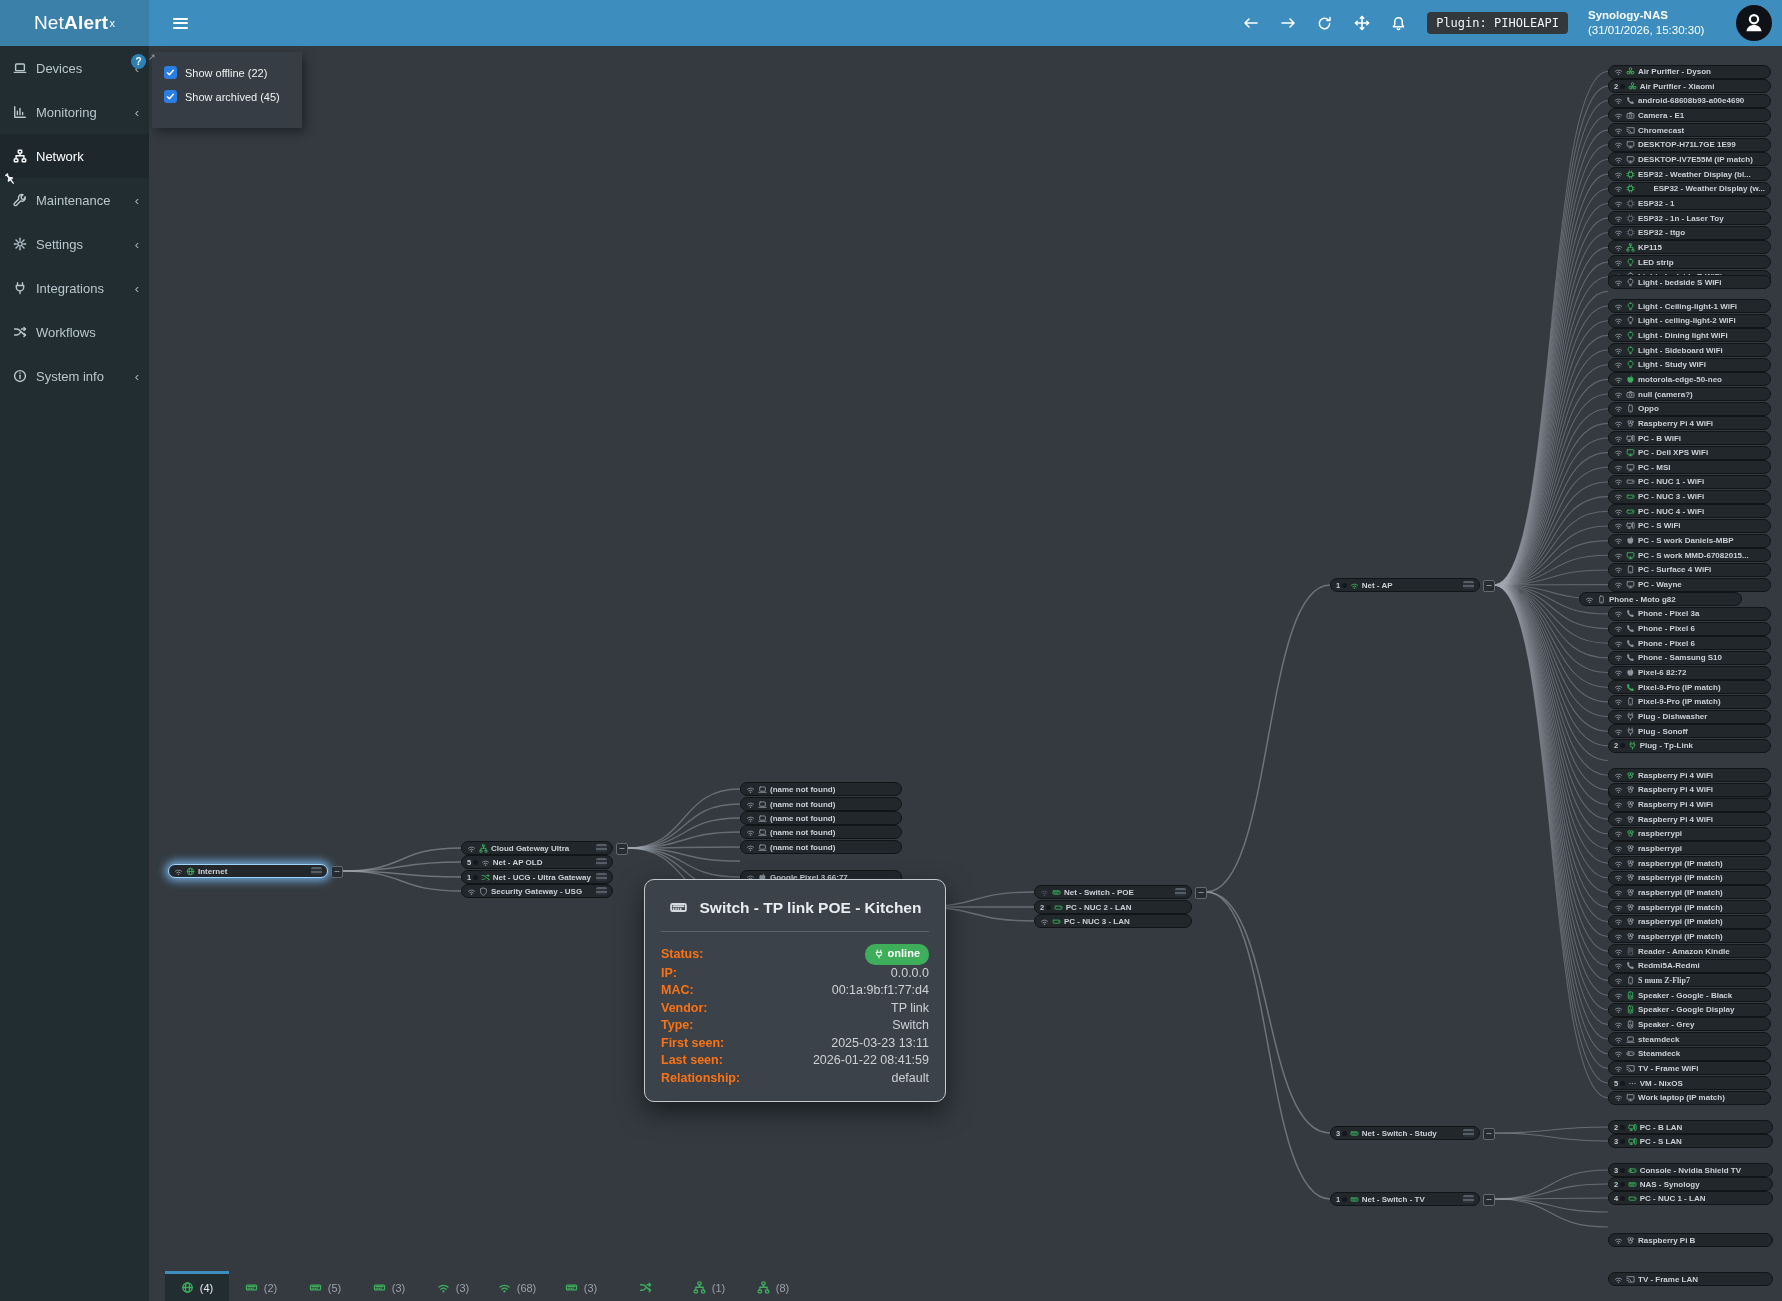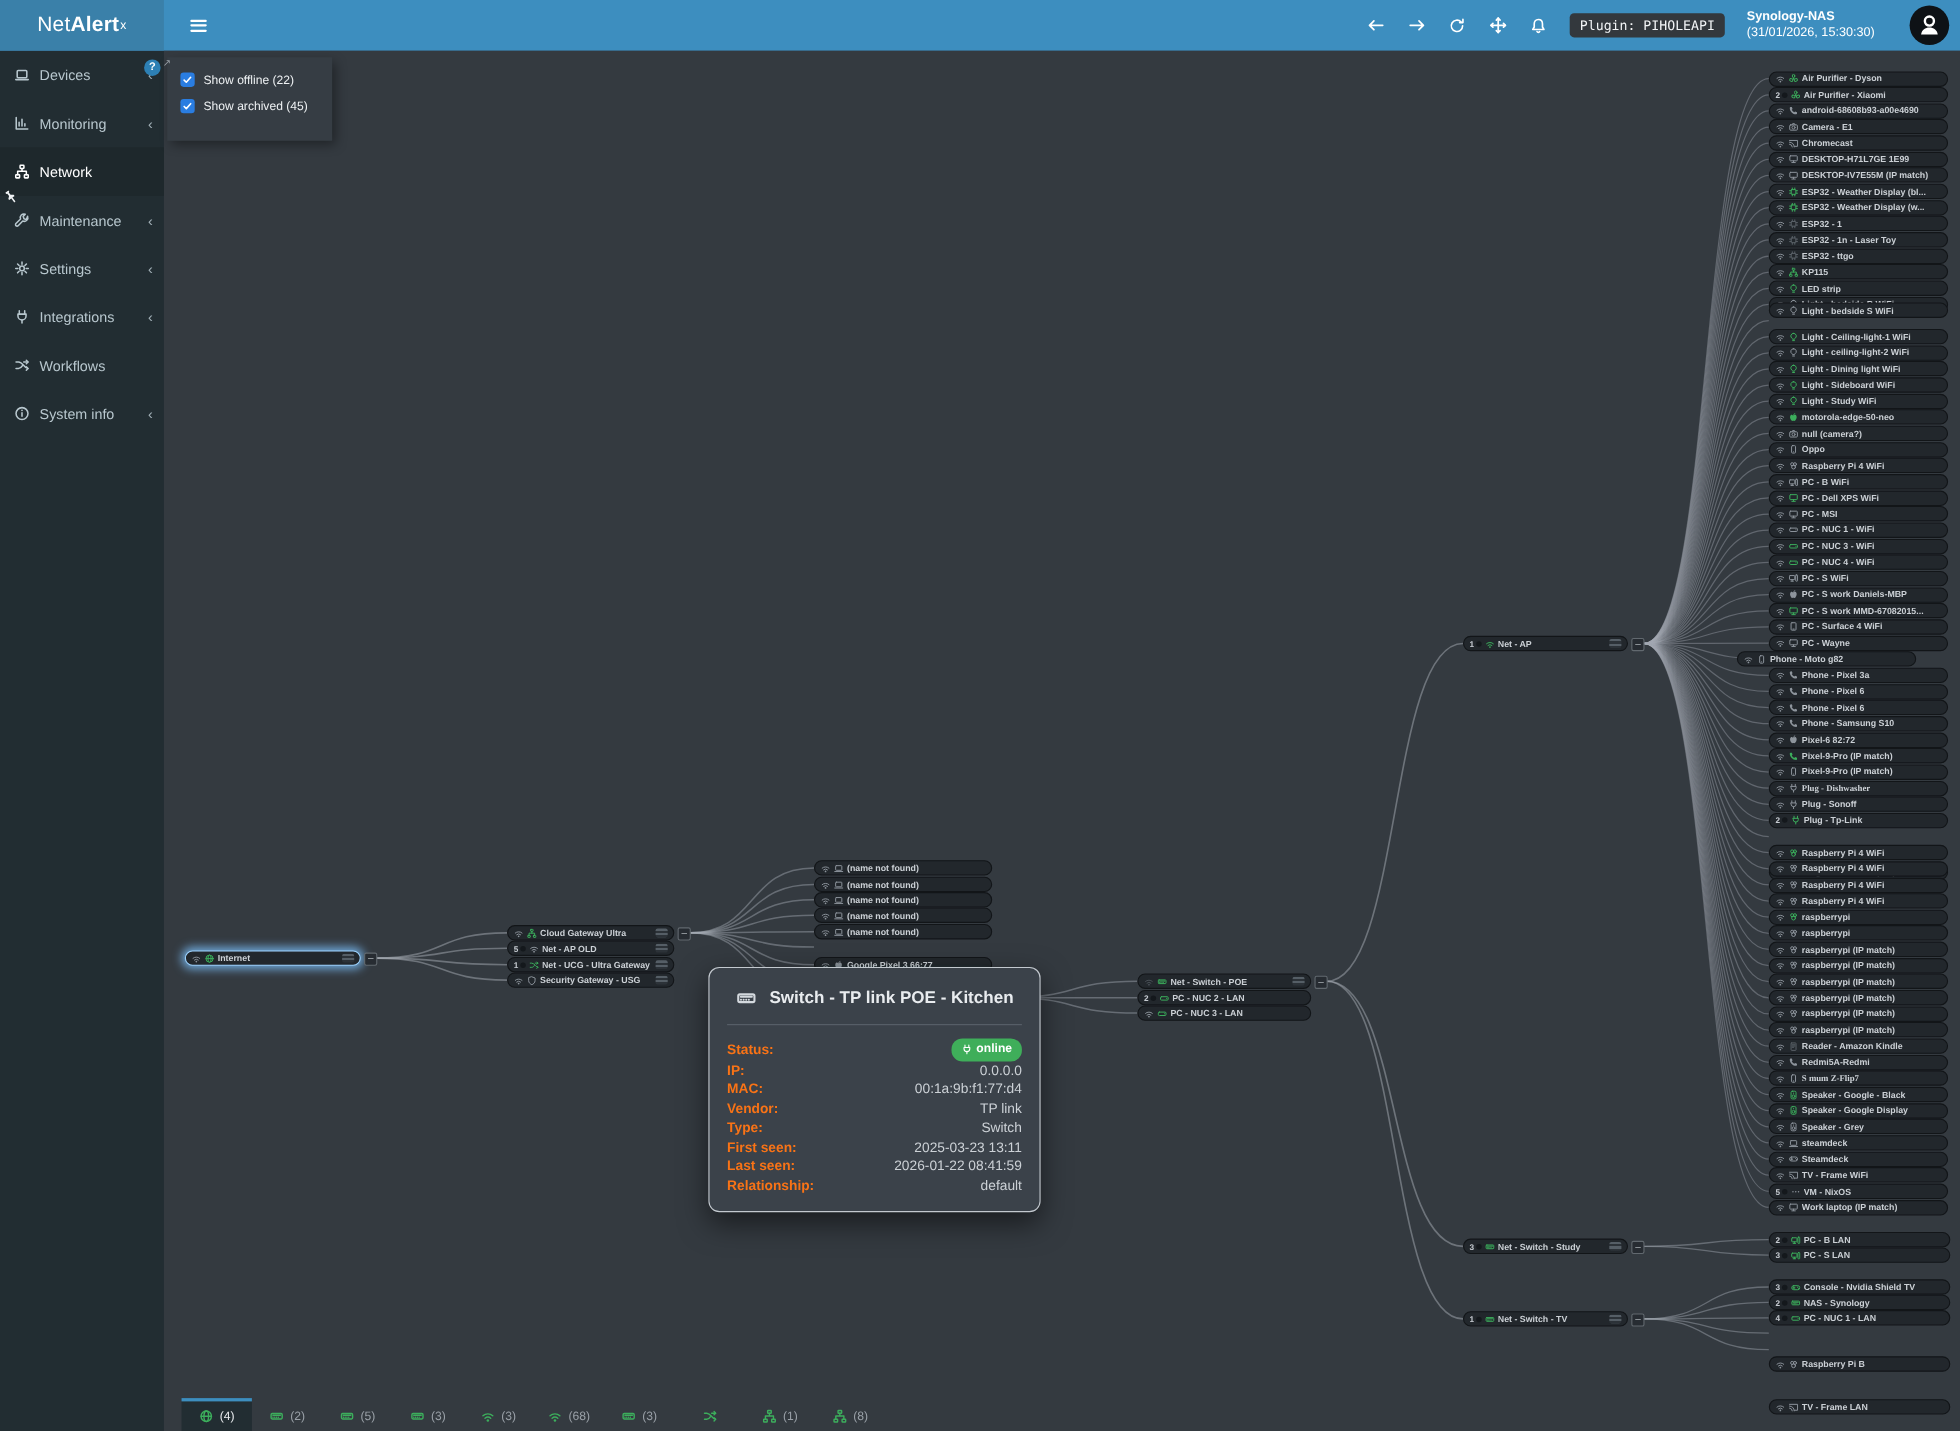--- a/index.html
+++ b/index.html
@@ -639,21 +639,21 @@
         <path d="M2.5 7.5a8 8 0 0 1 11 0"></path>
         <path d="M4.8 10.2a4.8 4.8 0 0 1 6.4 0"></path>
         <circle class="f" cx="8" cy="12.8" r="1.4"></circle>
       </svg>
       <svg class="ic" width="9" height="9" viewBox="0 0 16 16" style="color:#3cae5c">
         <rect x="4.2" y="4.2" width="7.6" height="7.6" rx="1"></rect>
         <path d="M6 1.6v2.6M10 1.6v2.6M6 11.8v2.6M10 11.8v2.6M1.6 6h2.6M1.6 10h2.6M11.8 6h2.6M11.8 10h2.6"></path>
       </svg>
       <span class="nlabel">ESP32 - Weather Display (bl...</span>
     </div>
-    <div class="node" style="left: 1459px; top: 135.78px; width: 163px;">
+    <div class="node" style="left: 1459px; top: 135.78px; width: 163px; text-align: right;">
       <svg class="ic" width="9" height="9" viewBox="0 0 16 16" style="color:#8d949c">
         <path d="M2.5 7.5a8 8 0 0 1 11 0"></path>
         <path d="M4.8 10.2a4.8 4.8 0 0 1 6.4 0"></path>
         <circle class="f" cx="8" cy="12.8" r="1.4"></circle>
       </svg>
       <svg class="ic" width="9" height="9" viewBox="0 0 16 16" style="color:#3cae5c">
         <rect x="4.2" y="4.2" width="7.6" height="7.6" rx="1"></rect>
         <path d="M6 1.6v2.6M10 1.6v2.6M6 11.8v2.6M10 11.8v2.6M1.6 6h2.6M1.6 10h2.6M11.8 6h2.6M11.8 10h2.6"></path>
       </svg>
       <span class="nlabel">ESP32 - Weather Display (w...</span>
@@ -1072,21 +1072,21 @@
         <path d="M2.5 7.5a8 8 0 0 1 11 0"></path>
         <path d="M4.8 10.2a4.8 4.8 0 0 1 6.4 0"></path>
         <circle class="f" cx="8" cy="12.8" r="1.4"></circle>
       </svg>
       <svg class="ic" width="9" height="9" viewBox="0 0 16 16" style="color:#8d949c">
         <rect x="4.8" y="2" width="6.4" height="12" rx="1.6"></rect>
         <circle class="f" cx="8" cy="11.8" r=".9"></circle>
       </svg>
       <span class="nlabel">Pixel-9-Pro (IP match)</span>
     </div>
-    <div class="node" style="left: 1459px; top: 663.54px; width: 163px; font-family: Liberation Serif, serif;">
+    <div class="node" style="left: 1459px; top: 663.54px; width: 163px;">
       <svg class="ic" width="9" height="9" viewBox="0 0 16 16" style="color:#8d949c">
         <path d="M2.5 7.5a8 8 0 0 1 11 0"></path>
         <path d="M4.8 10.2a4.8 4.8 0 0 1 6.4 0"></path>
         <circle class="f" cx="8" cy="12.8" r="1.4"></circle>
       </svg>
       <svg class="ic" width="9" height="9" viewBox="0 0 16 16" style="color:#8d949c">
         <path d="M5.2 1.8v3.2M10.8 1.8v3.2"></path>
         <path d="M3.8 5.2h8.4v1.9a4.2 4.2 0 0 1-8.4 0z"></path>
         <path d="M8 11.4v3"></path>
       </svg>

